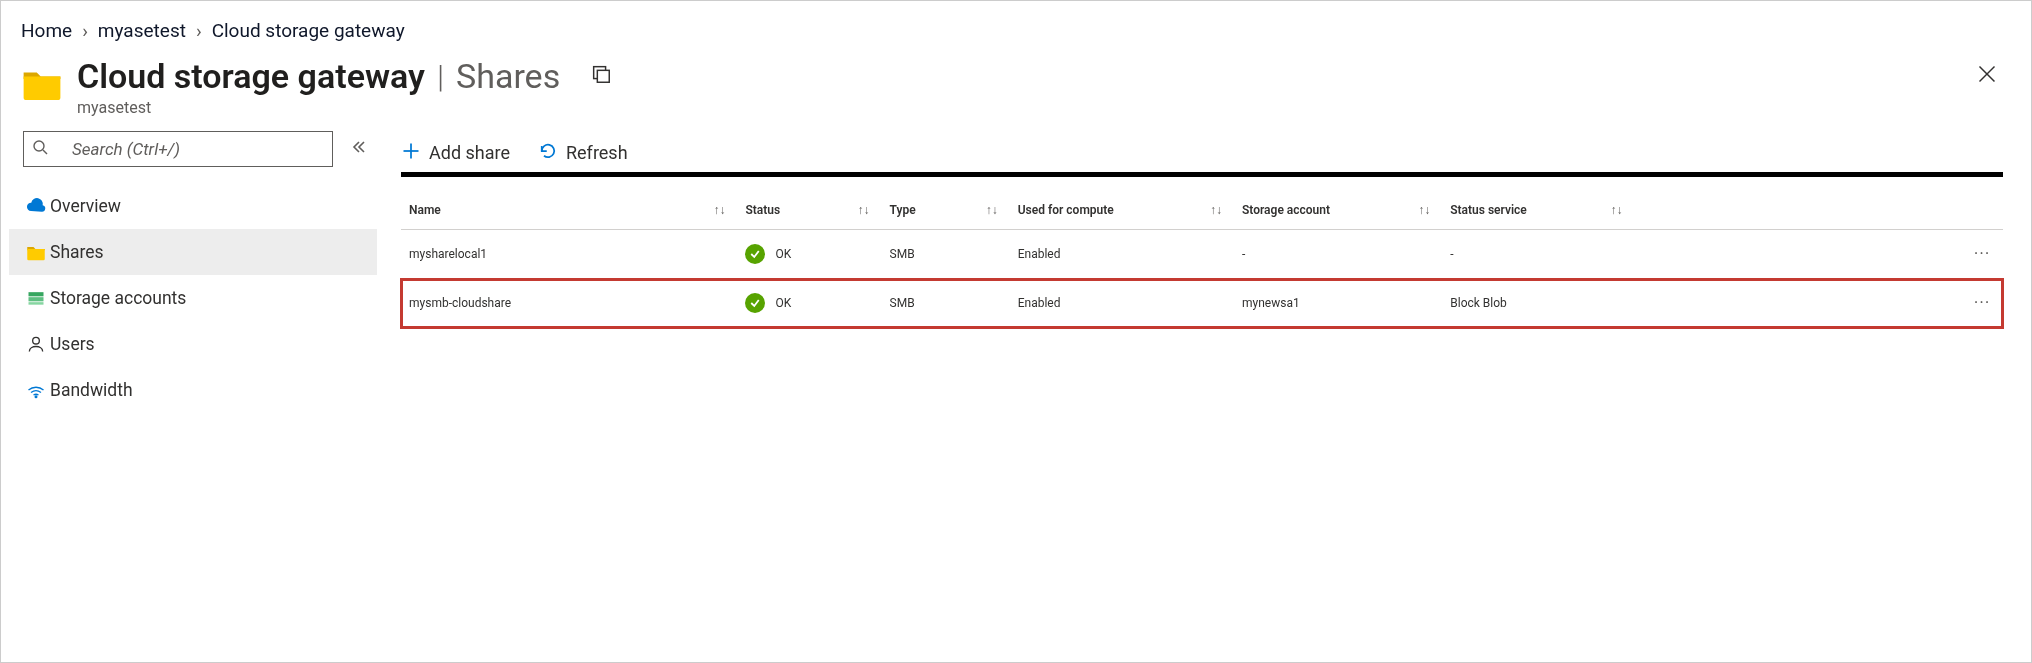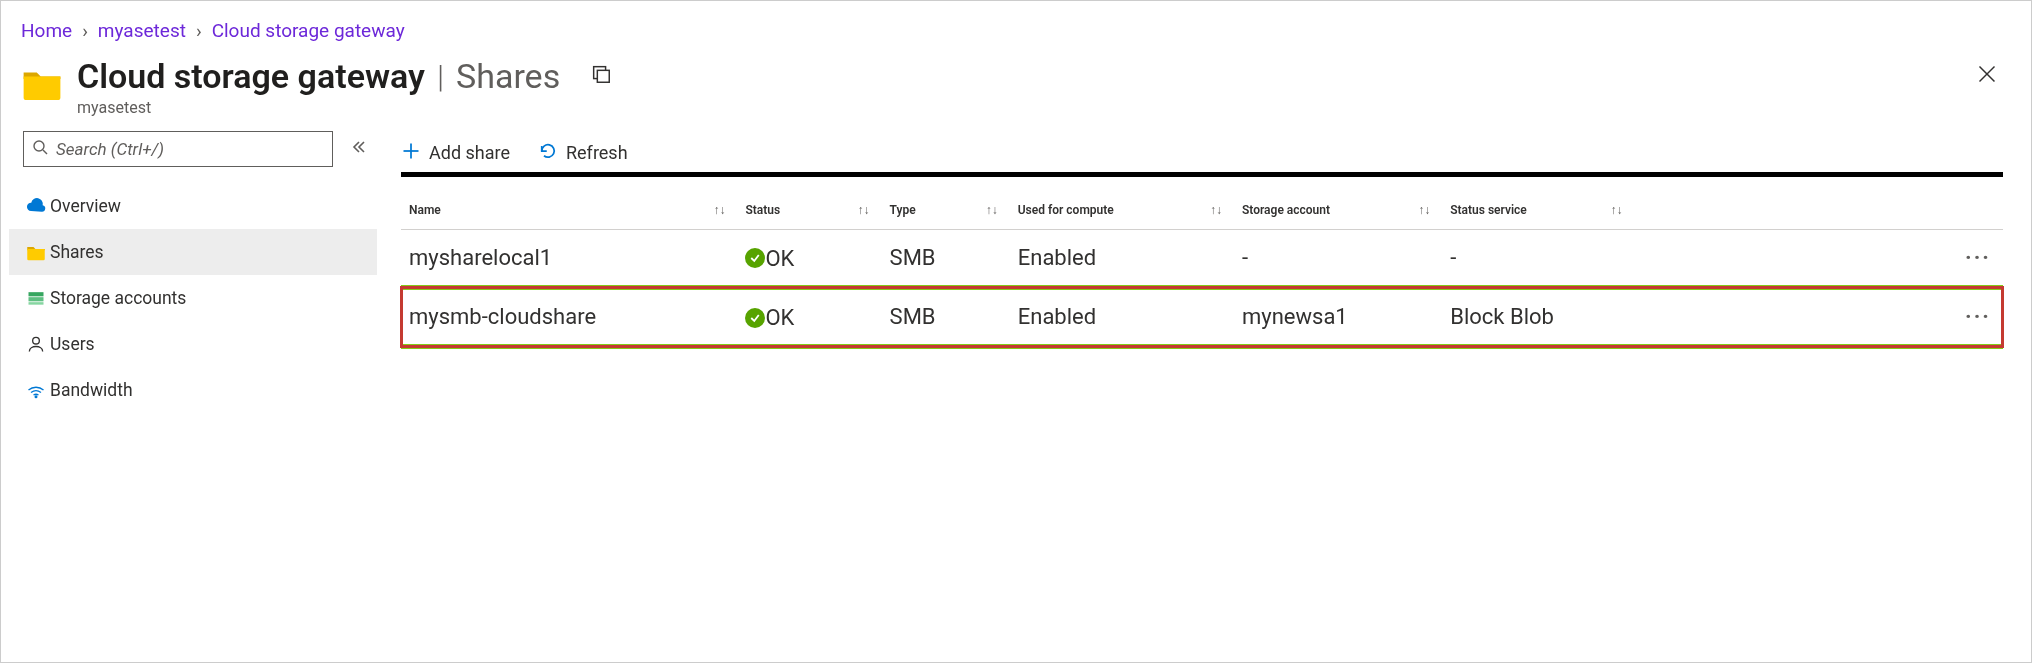--- a/index.html
+++ b/index.html
@@ -16,21 +16,21 @@
 
   
   .breadcrumb {
     display: flex;
     align-items: center;
     gap: 10px;
     padding: 14px 12px 8px 12px;
     font-size: 19px;
   }
   .breadcrumb .sep { color: #605e5c; }
-  .breadcrumb .crumb-link { color: #6d28d9; }
+  .breadcrumb .crumb-link { color: #0f172a; }
 
   
   .header-row {
     display: flex;
     align-items: flex-start;
     padding: 6px 12px 10px 12px;
   }
   .folder-icon {
     width: 42px; height: 42px;
     margin-right: 14px;
@@ -88,21 +88,21 @@
     align-items: center;
     padding: 0 10px 10px 14px;
   }
   .search-box {
     flex: 1;
     display: flex;
     align-items: center;
     border: 1px solid #605e5c;
     height: 36px;
     padding: 0 8px;
-    gap: 8px;
+    gap: 24px;
   }
   .search-box input {
     border: none;
     outline: none;
     font-size: 17px;
     width: 100%;
     font-family: inherit;
     font-style: italic;
     color: #605e5c;
     background: transparent;
@@ -162,27 +162,28 @@
     border-bottom: 1px solid #d2d0ce;
     white-space: nowrap;
   }
   table.shares th .sort {
     float: right;
     color: #605e5c;
     font-weight: 400;
   }
   table.shares td {
     padding: 14px 12px 14px 8px;
-    border-bottom: 5px solid #84cc16;
-    font-size: 22px;
+    border-bottom: 1px solid #84cc16;
+    font-size: 12px;
     white-space: nowrap;
   }
   .status-ok {
     display: inline-flex;
     align-items: center;
+    gap: 10px;
   }
   .ok-badge {
     width: 20px; height: 20px;
     border-radius: 50%;
     background: #57a300;
     display: inline-flex;
     align-items: center;
     justify-content: center;
   }
   .ok-badge svg { width: 12px; height: 12px; }

